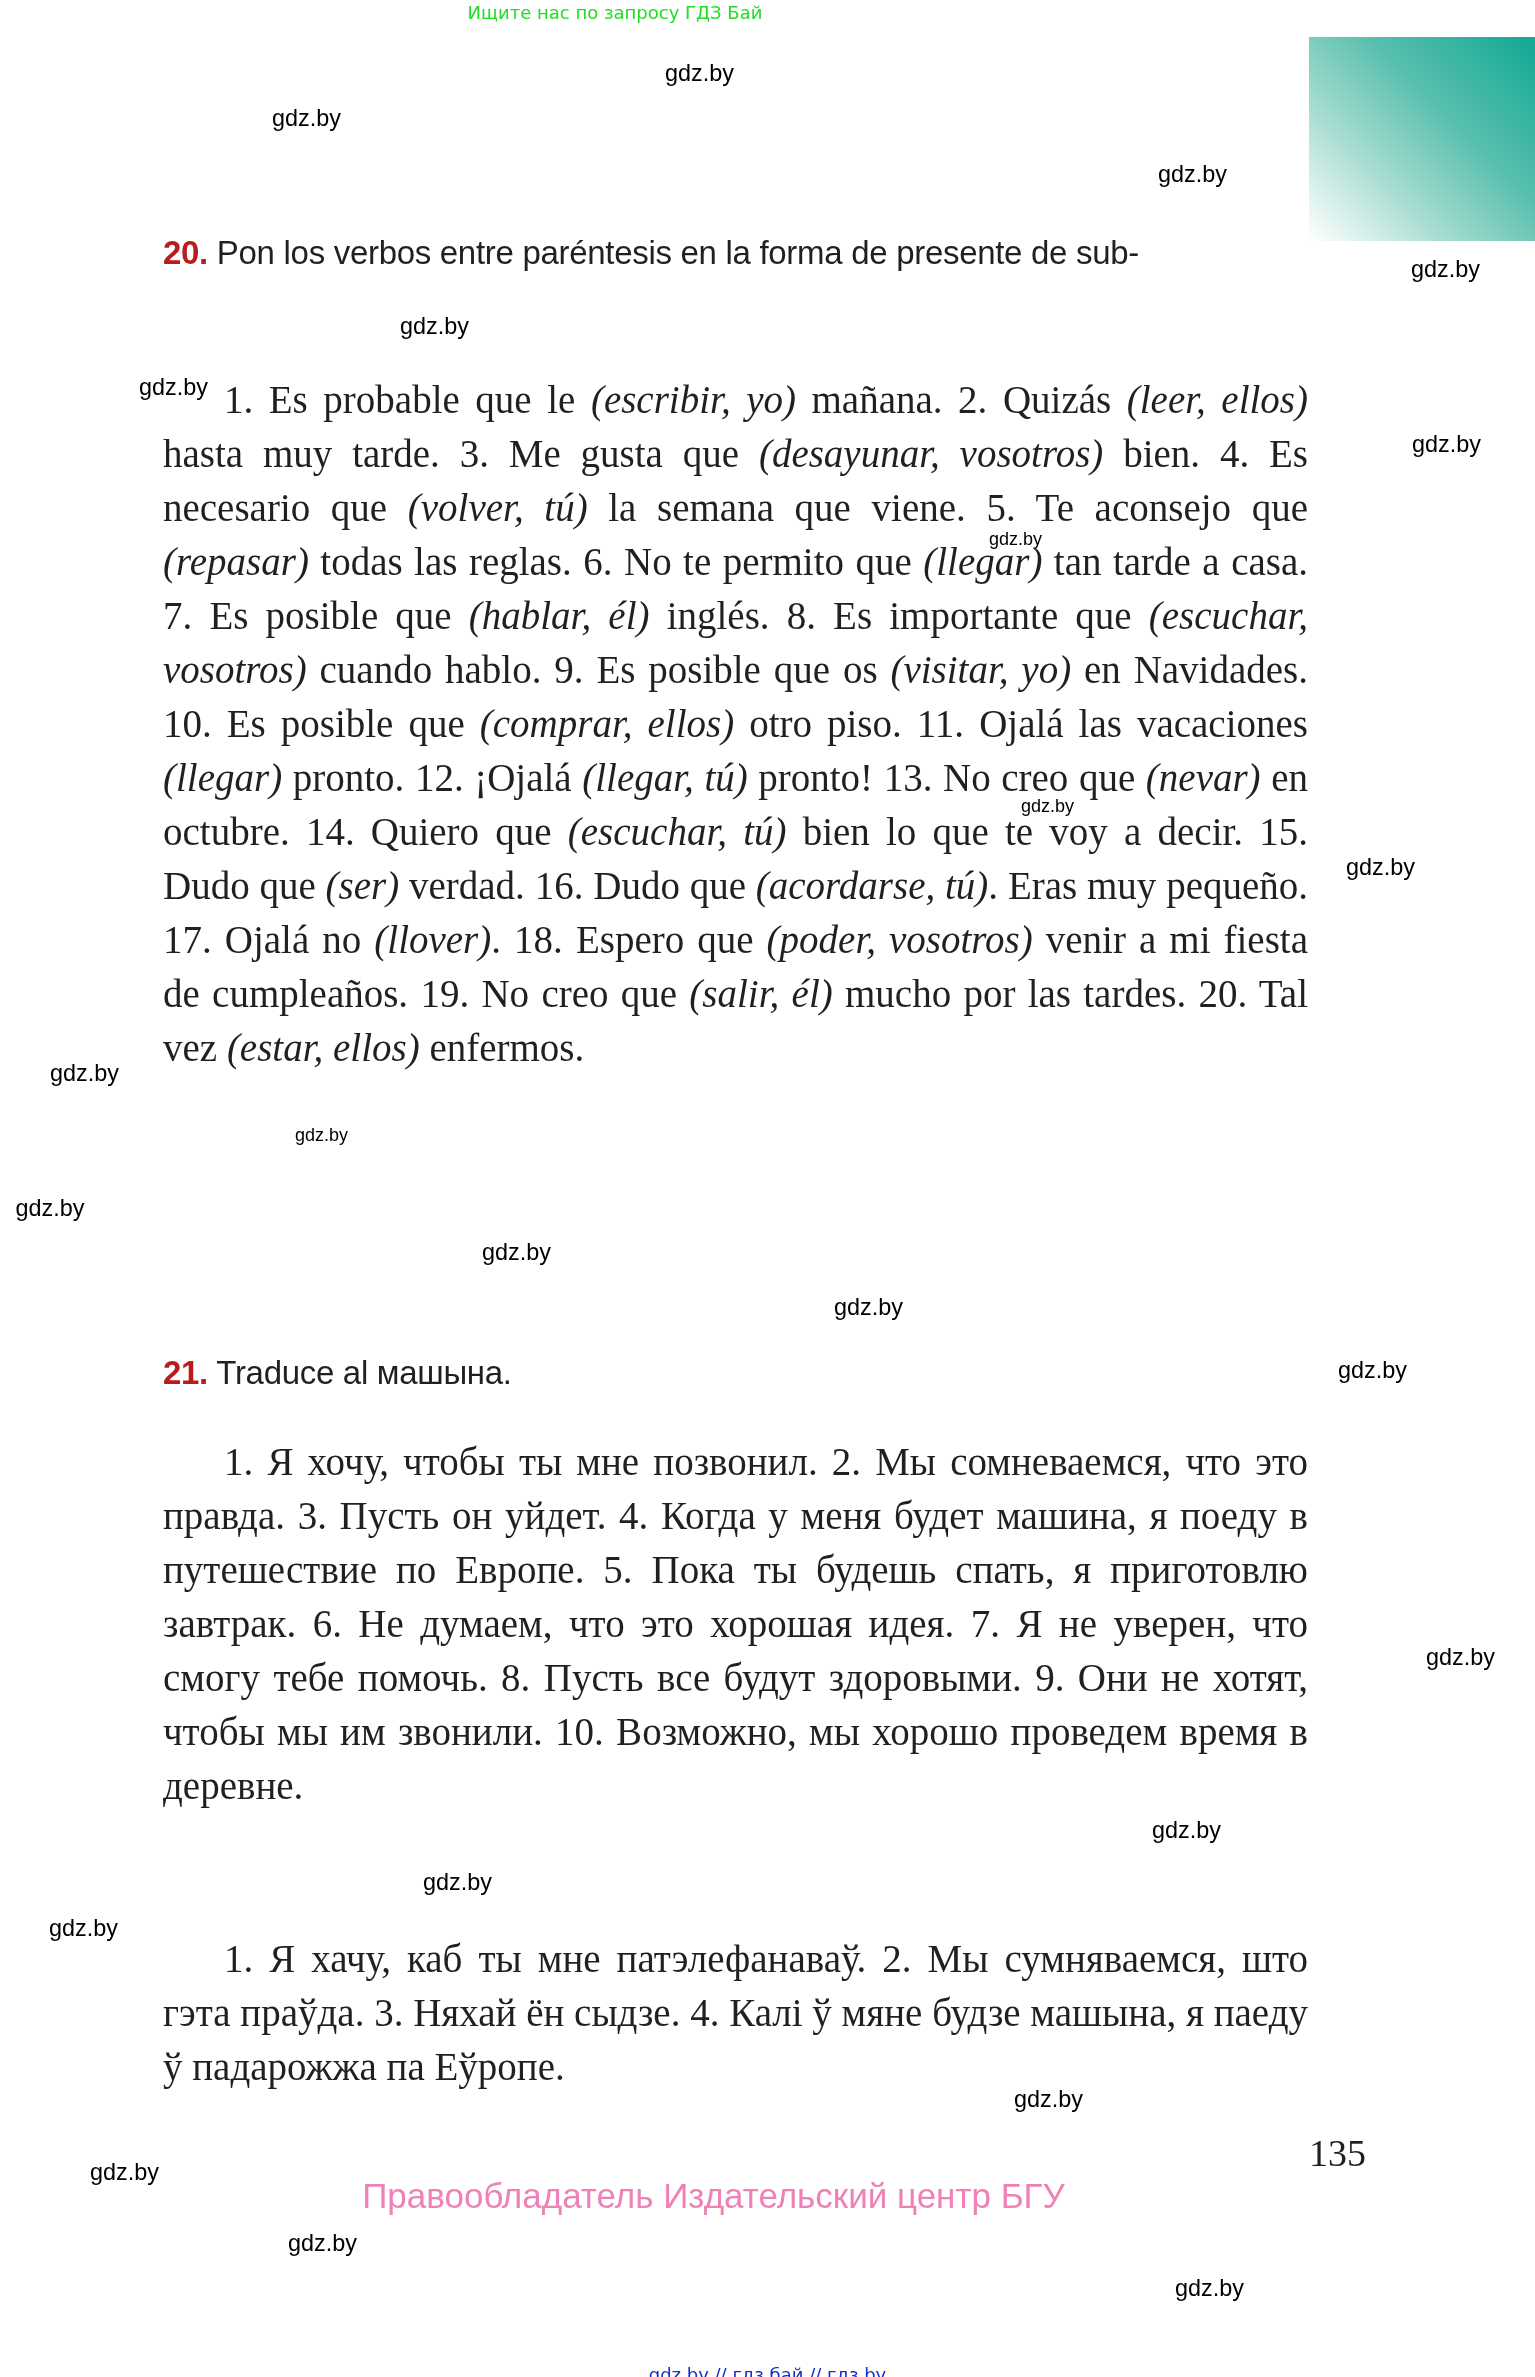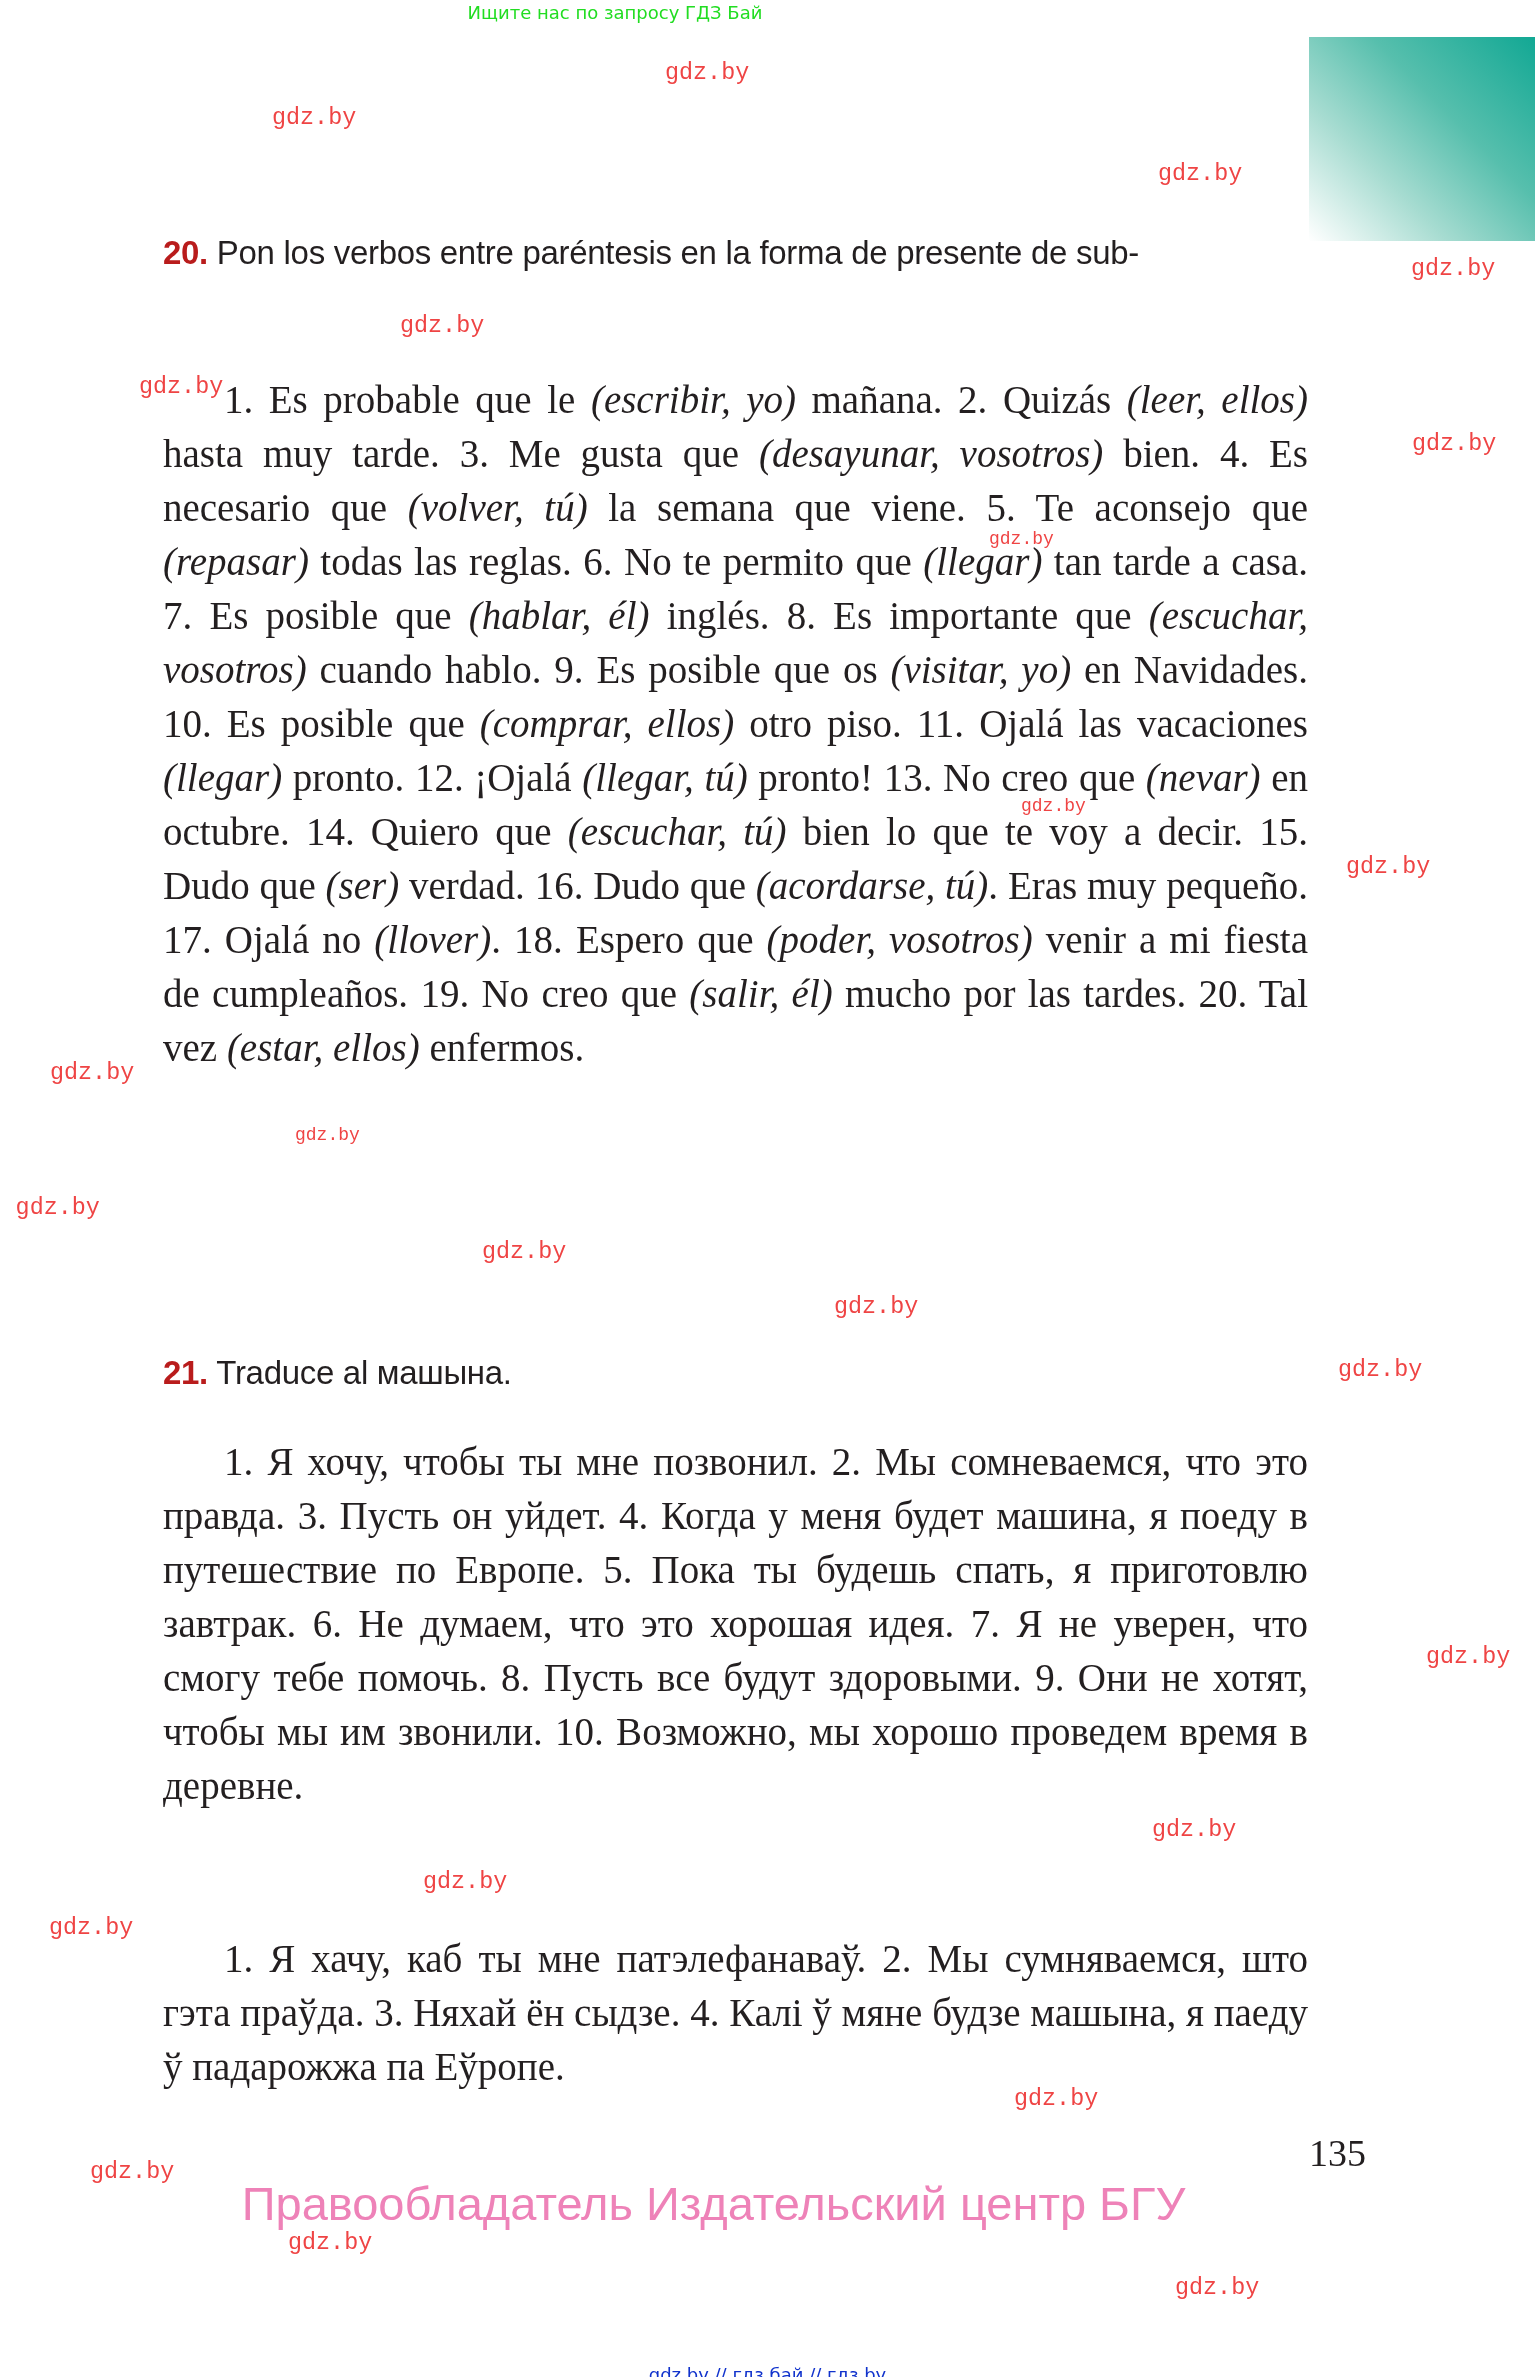--- a/index.html
+++ b/index.html
@@ -10,22 +10,22 @@
     .top-banner {
       position: absolute; top: 1.7px; left: 0; width: 1230px; text-align: center;
       font-family: "DejaVu Sans", "Liberation Sans", sans-serif; font-size: 18px;
       color: #22dd22;
     }
     .corner-gradient {
       position: absolute; left: 1309px; top: 37px; width: 226px; height: 204px;
       background: linear-gradient(225deg, #12a894 0%, #57bfad 38%, #a7dcd1 68%, #ffffff 100%);
     }
     .wm {
-      position: absolute; font-family: Liberation Mono, monospace;
-      font-size: 23.4px; color: #ef4444; line-height: 1; white-space: nowrap;
+      position: absolute; font-family: Liberation Sans, sans-serif;
+      font-size: 23.4px; color: #000000; line-height: 1; white-space: nowrap;
     }
     .wm.small { font-size: 18px; }
     .task {
       position: absolute; left: 163px; width: 1145px;
       font-family: "Liberation Sans", "DejaVu Sans", sans-serif; font-size: 33px;
       line-height: 45px; color: #231f20; letter-spacing: -0.3px;
     }
     .task .num { color: #b91c1c; font-weight: bold; }
     .task .cont { display: block; padding-left: 61px; }
     .para {
@@ -35,21 +35,21 @@
     }
     .para .first { text-indent: 61px; display: block; }
     .para i { font-style: italic; }
     .page-num {
       position: absolute; left: 1288px; top: 2131px; width: 78px; text-align: right;
       font-family: "Liberation Serif", "DejaVu Serif", serif; font-size: 38px; color: #231f20;
     }
     .copyright {
       position: absolute; left: 0; width: 1323px; top: 2176px; text-align: center;
       padding-left: 104px; box-sizing: border-box;
-      font-family: "Liberation Sans", "DejaVu Sans", sans-serif; font-size: 47px; color: #ee82b8;
+      font-family: "Liberation Sans", "DejaVu Sans", sans-serif; font-size: 35px; color: #ee82b8;
     }
     .bottom-links {
       position: absolute; top: 2339px; left: 0; width: 1535px; text-align: center;
       font-family: "DejaVu Sans", "Liberation Sans", sans-serif; font-size: 18px; color: #1133cc; margin-top: 25px;
     }
   </style>
 </head>
 <body>
 
 <div class="top-banner">Ищите нас по запросу ГДЗ Бай</div>

